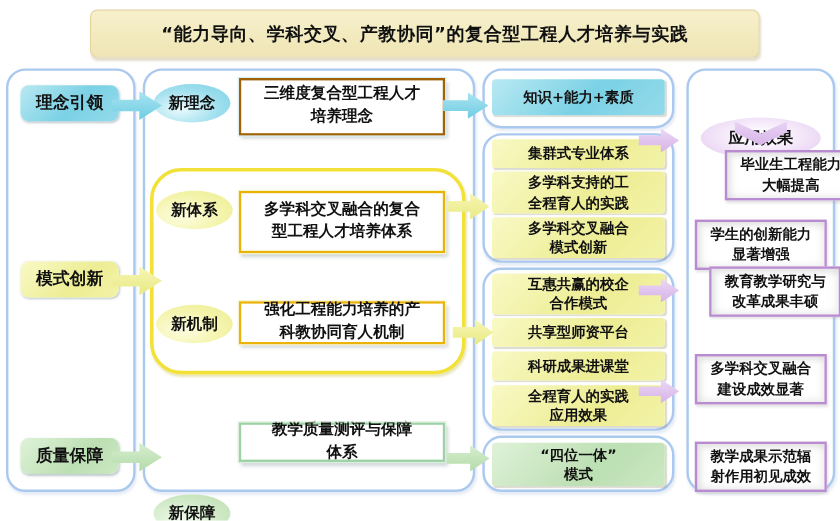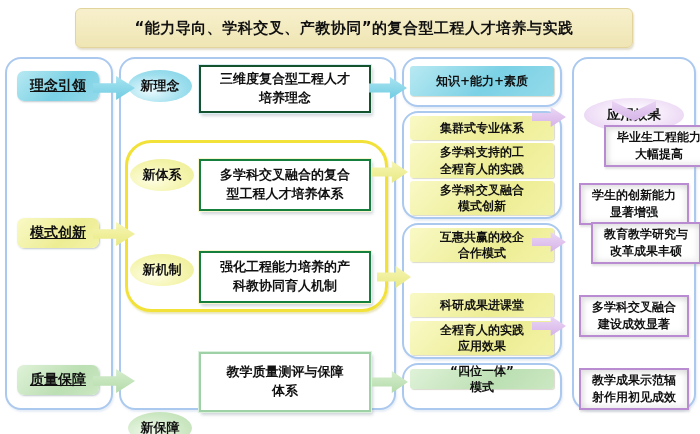--- a/index.html
+++ b/index.html
@@ -37,21 +37,20 @@
     border:3px solid #F2E138; border-radius:26px; background:transparent;
     box-shadow:1px 2px 2px rgba(200,190,80,.4); z-index:2;
   }
 
   
   .stage {
     width:82px; height:30px; border-radius:7px; z-index:3;
     display:flex; align-items:center; justify-content:center;
     font-size:14px; font-weight:bold;
     box-shadow:1px 1px 2px rgba(130,150,160,.5);
-    text-decoration:underline;
   }
   .fill-cyan   { background:linear-gradient(135deg,#B8E9F2 0%,#7BD1E5 55%,#93DAEA 100%); }
   .fill-yellow { background:linear-gradient(135deg,#F9F9C6 0%,#EDED94 60%,#F3F3A8 100%); }
   .fill-green  { background:linear-gradient(135deg,#DFF2D8 0%,#BCDFB3 60%,#CBE8C2 100%); }
 
   
   .tag {
     width:64px; height:32px; border-radius:50%; z-index:3;
     display:flex; align-items:center; justify-content:center;
     font-size:13px; font-weight:bold;
@@ -60,22 +59,22 @@
   .tag-yellow { background:radial-gradient(ellipse at 35% 65%,#FDFDE3 0%,#F4F4AC 55%,#ECEC90 100%); }
   .tag-green  { background:radial-gradient(ellipse at 35% 65%,#F0FAEC 0%,#CFE9C6 55%,#BADEB0 100%); }
 
   
   .wbox {
     left:199px; width:172px; background:#fff; z-index:3;
     display:flex; align-items:center; justify-content:center; text-align:center;
     font-size:13px; font-weight:600; line-height:1.45; white-space:pre-line;
     box-shadow:2px 3px 3px rgba(120,135,145,.35);
   }
-  .edge-cyan   { border:2px solid #14532d; outline:1px solid #D9EFF5; }
-  .edge-yellow { border:2px solid #15803d; outline:1px solid #F8F5CF; }
+  .edge-cyan   { border:2px solid #a16207; outline:1px solid #D9EFF5; }
+  .edge-yellow { border:2px solid #eab308; outline:1px solid #F8F5CF; }
   .edge-green  { border:2px solid #9ED2A6; outline:1px solid #DCF0DE; }
 
   
   .gitem {
     left:410px; width:144px; z-index:3; border-radius:3px;
     display:flex; align-items:center; justify-content:center; text-align:center;
     font-size:12px; font-weight:bold; line-height:1.35; white-space:pre-line;
     box-shadow:1px 1px 1px rgba(150,150,120,.35);
   }
 
@@ -131,40 +130,41 @@
 
   <div class="abs tag tag-cyan" style="left:128px;top:70px;">新理念</div>
   <div class="abs tag tag-yellow" style="left:130px;top:159px;">新体系</div>
   <div class="abs tag tag-yellow" style="left:130px;top:254px;">新机制</div>
   <div class="abs tag tag-green" style="left:128px;top:364px;margin-top:48px;">新保障</div>
 
   <div class="abs wbox edge-cyan" style="top:65px;height:48px;">三维度复合型工程人才
 培养理念</div>
   <div class="abs wbox edge-yellow" style="top:159px;height:52px;">多学科交叉融合的复合
 型工程人才培养体系</div>
-  <div class="abs wbox edge-yellow" style="top:251px;height:52px;">强化工程能力培养的产
+  <div class="abs wbox edge-yellow" style="top:251px;height:36px;">强化工程能力培养的产
 科教协同育人机制</div>
-  <div class="abs wbox edge-green" style="top:352px;height:60px;">教学质量测评与保障
+  <div class="abs wbox edge-green" style="top:352px;height:33px;">教学质量测评与保障
 体系</div>
 
   <div class="abs gitem fill-cyan" style="top:66px;height:30px;">知识+能力+素质</div>
 
   <div class="abs gitem fill-yellow" style="top:116px;height:24px;">集群式专业体系</div>
   <div class="abs gitem fill-yellow" style="top:143px;height:35px;">多学科支持的工
 全程育人的实践</div>
   <div class="abs gitem fill-yellow" style="top:181px;height:34px;">多学科交叉融合
 模式创新</div>
 
   <div class="abs gitem fill-yellow" style="top:228px;height:34px;">互惠共赢的校企
 合作模式</div>
+  <div class="abs gitem fill-yellow" style="top:265px;height:24px;">共享型师资平台</div>
   <div class="abs gitem fill-yellow" style="top:293px;height:24px;">科研成果进课堂</div>
   <div class="abs gitem fill-yellow" style="top:321px;height:34px;">全程育人的实践
 应用效果</div>
 
-  <div class="abs gitem fill-green" style="top:369px;height:20px;">“四位一体”
+  <div class="abs gitem fill-green" style="top:369px;height:36px;">“四位一体”
 模式</div>
 
   <div class="abs result-header">应用效果</div>
   <div class="abs chevron-down"></div>
 
   <div class="abs rbox" style="top:125px;margin-left:25px;">毕业生工程能力
 大幅提高</div>
   <div class="abs rbox" style="top:183px;">学生的创新能力
 显著增强</div>
   <div class="abs rbox" style="top:222px;margin-left:12px;">教育教学研究与

